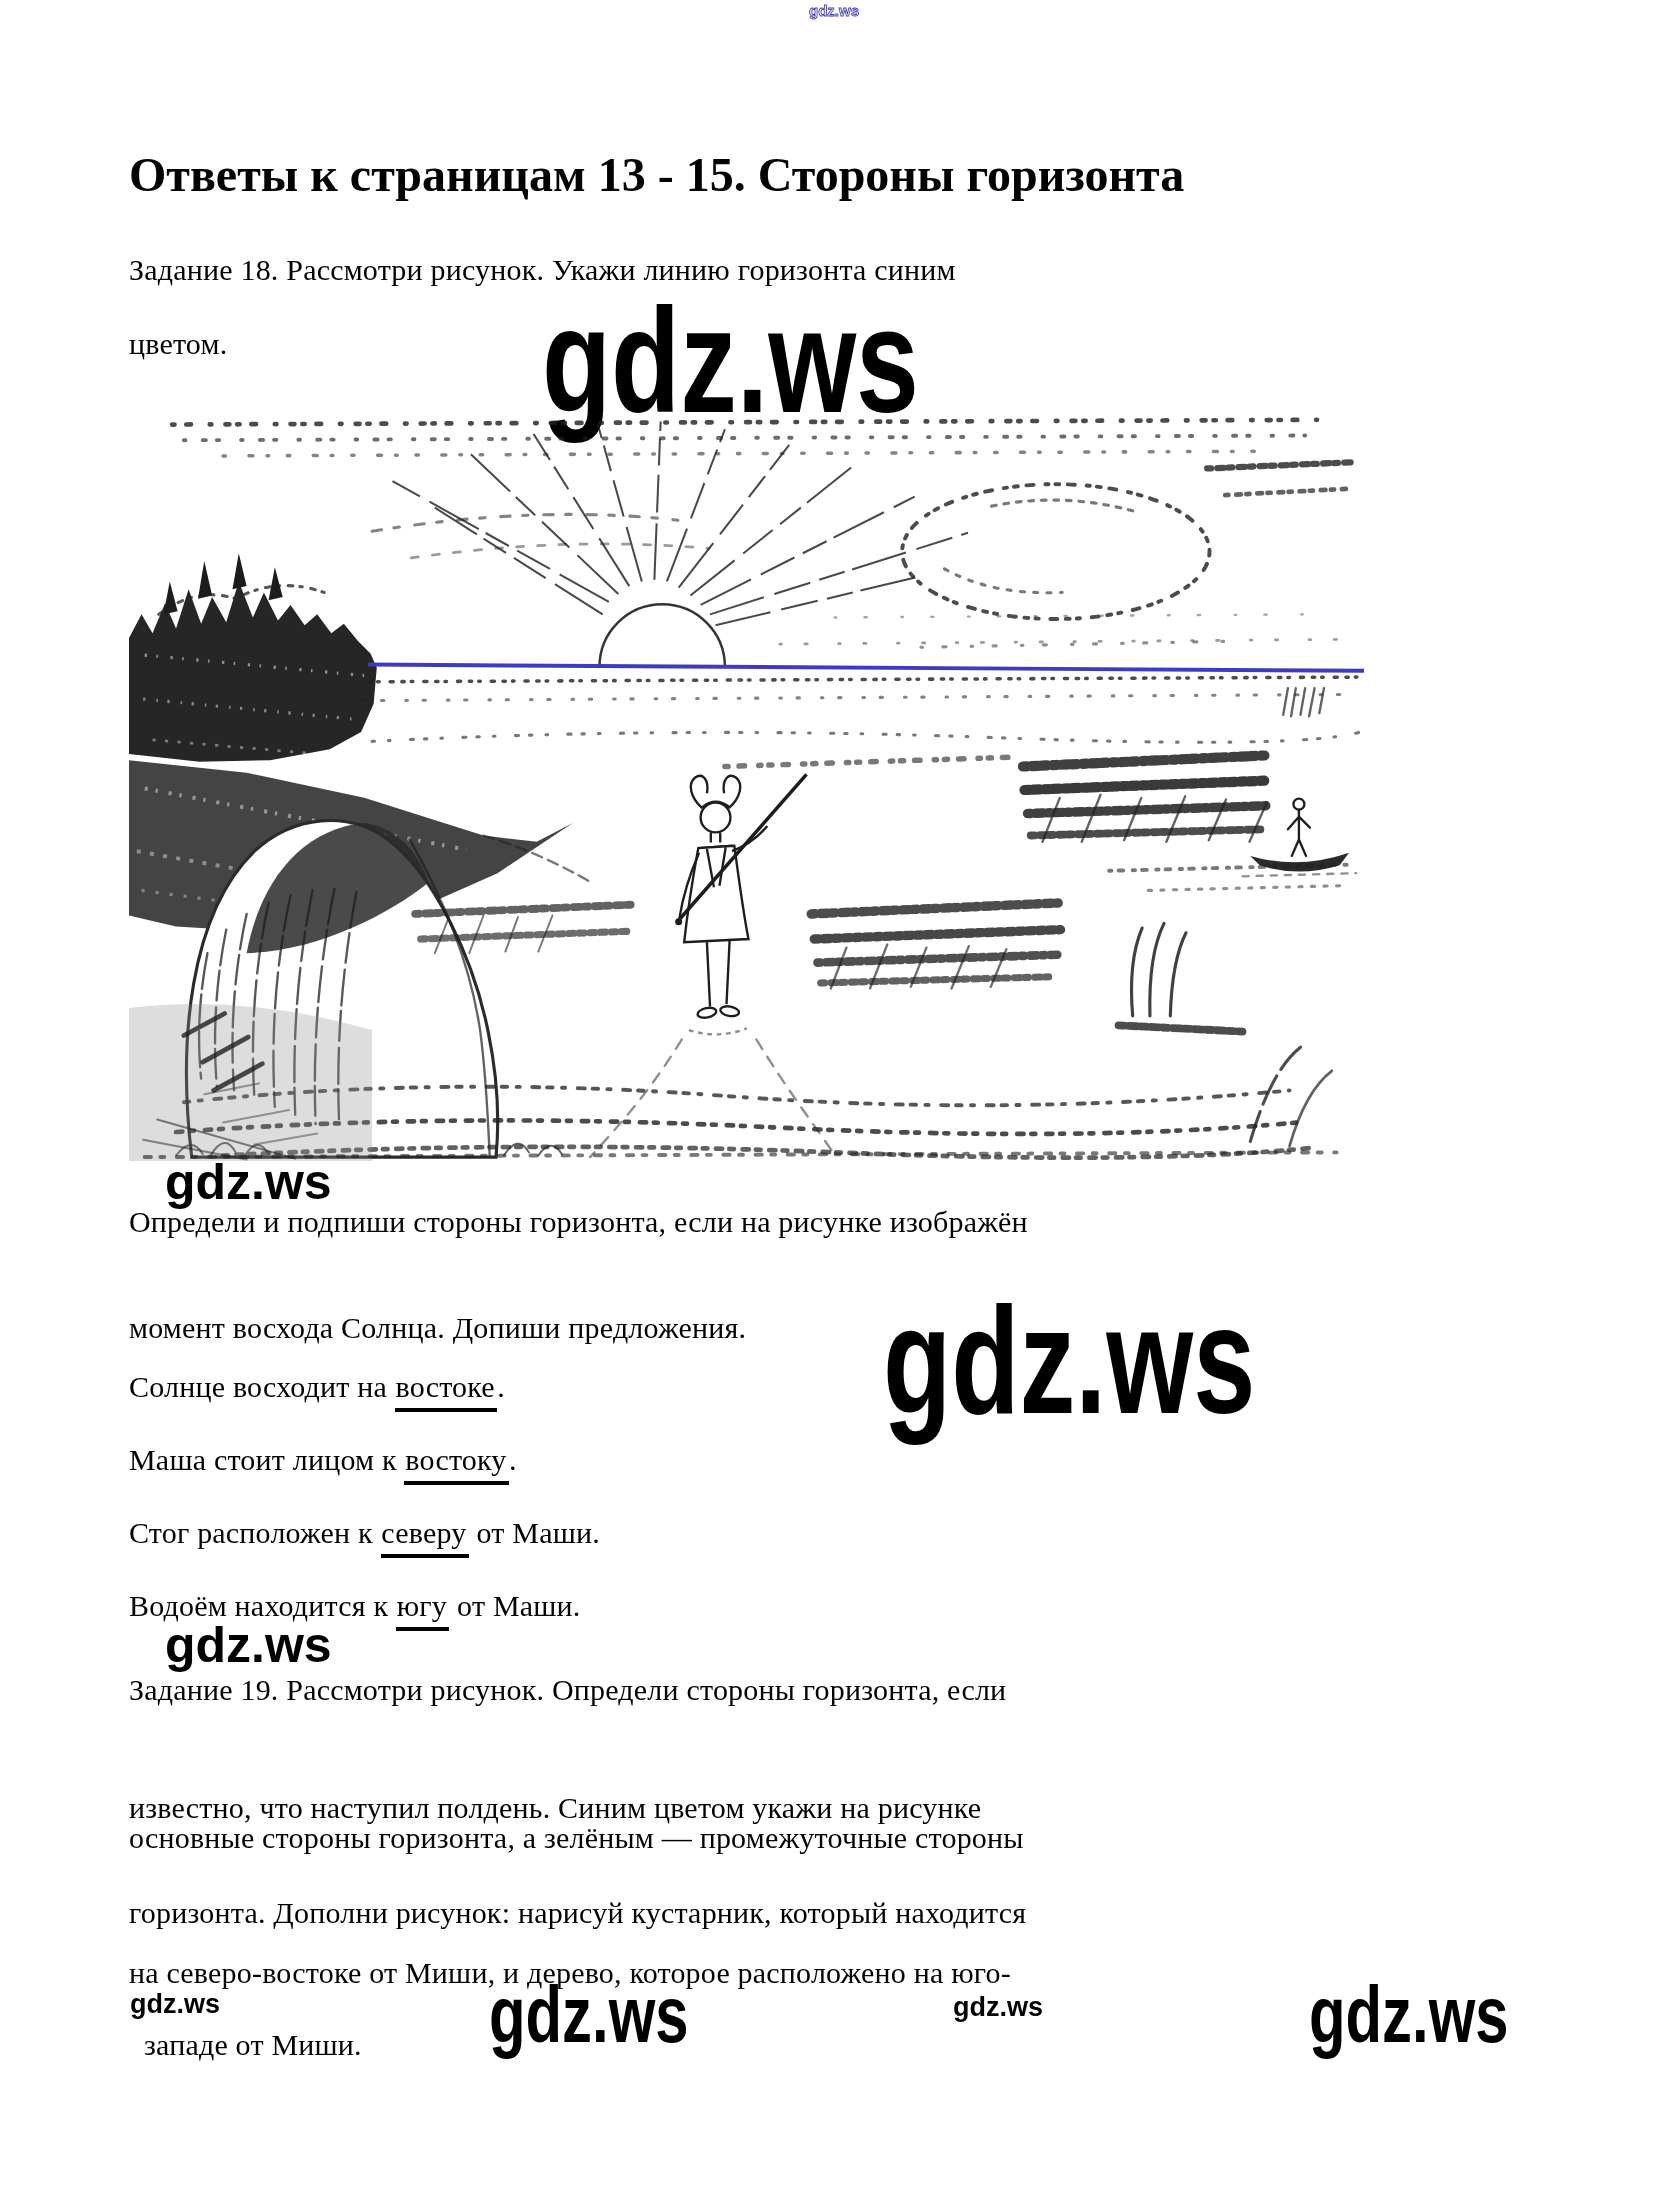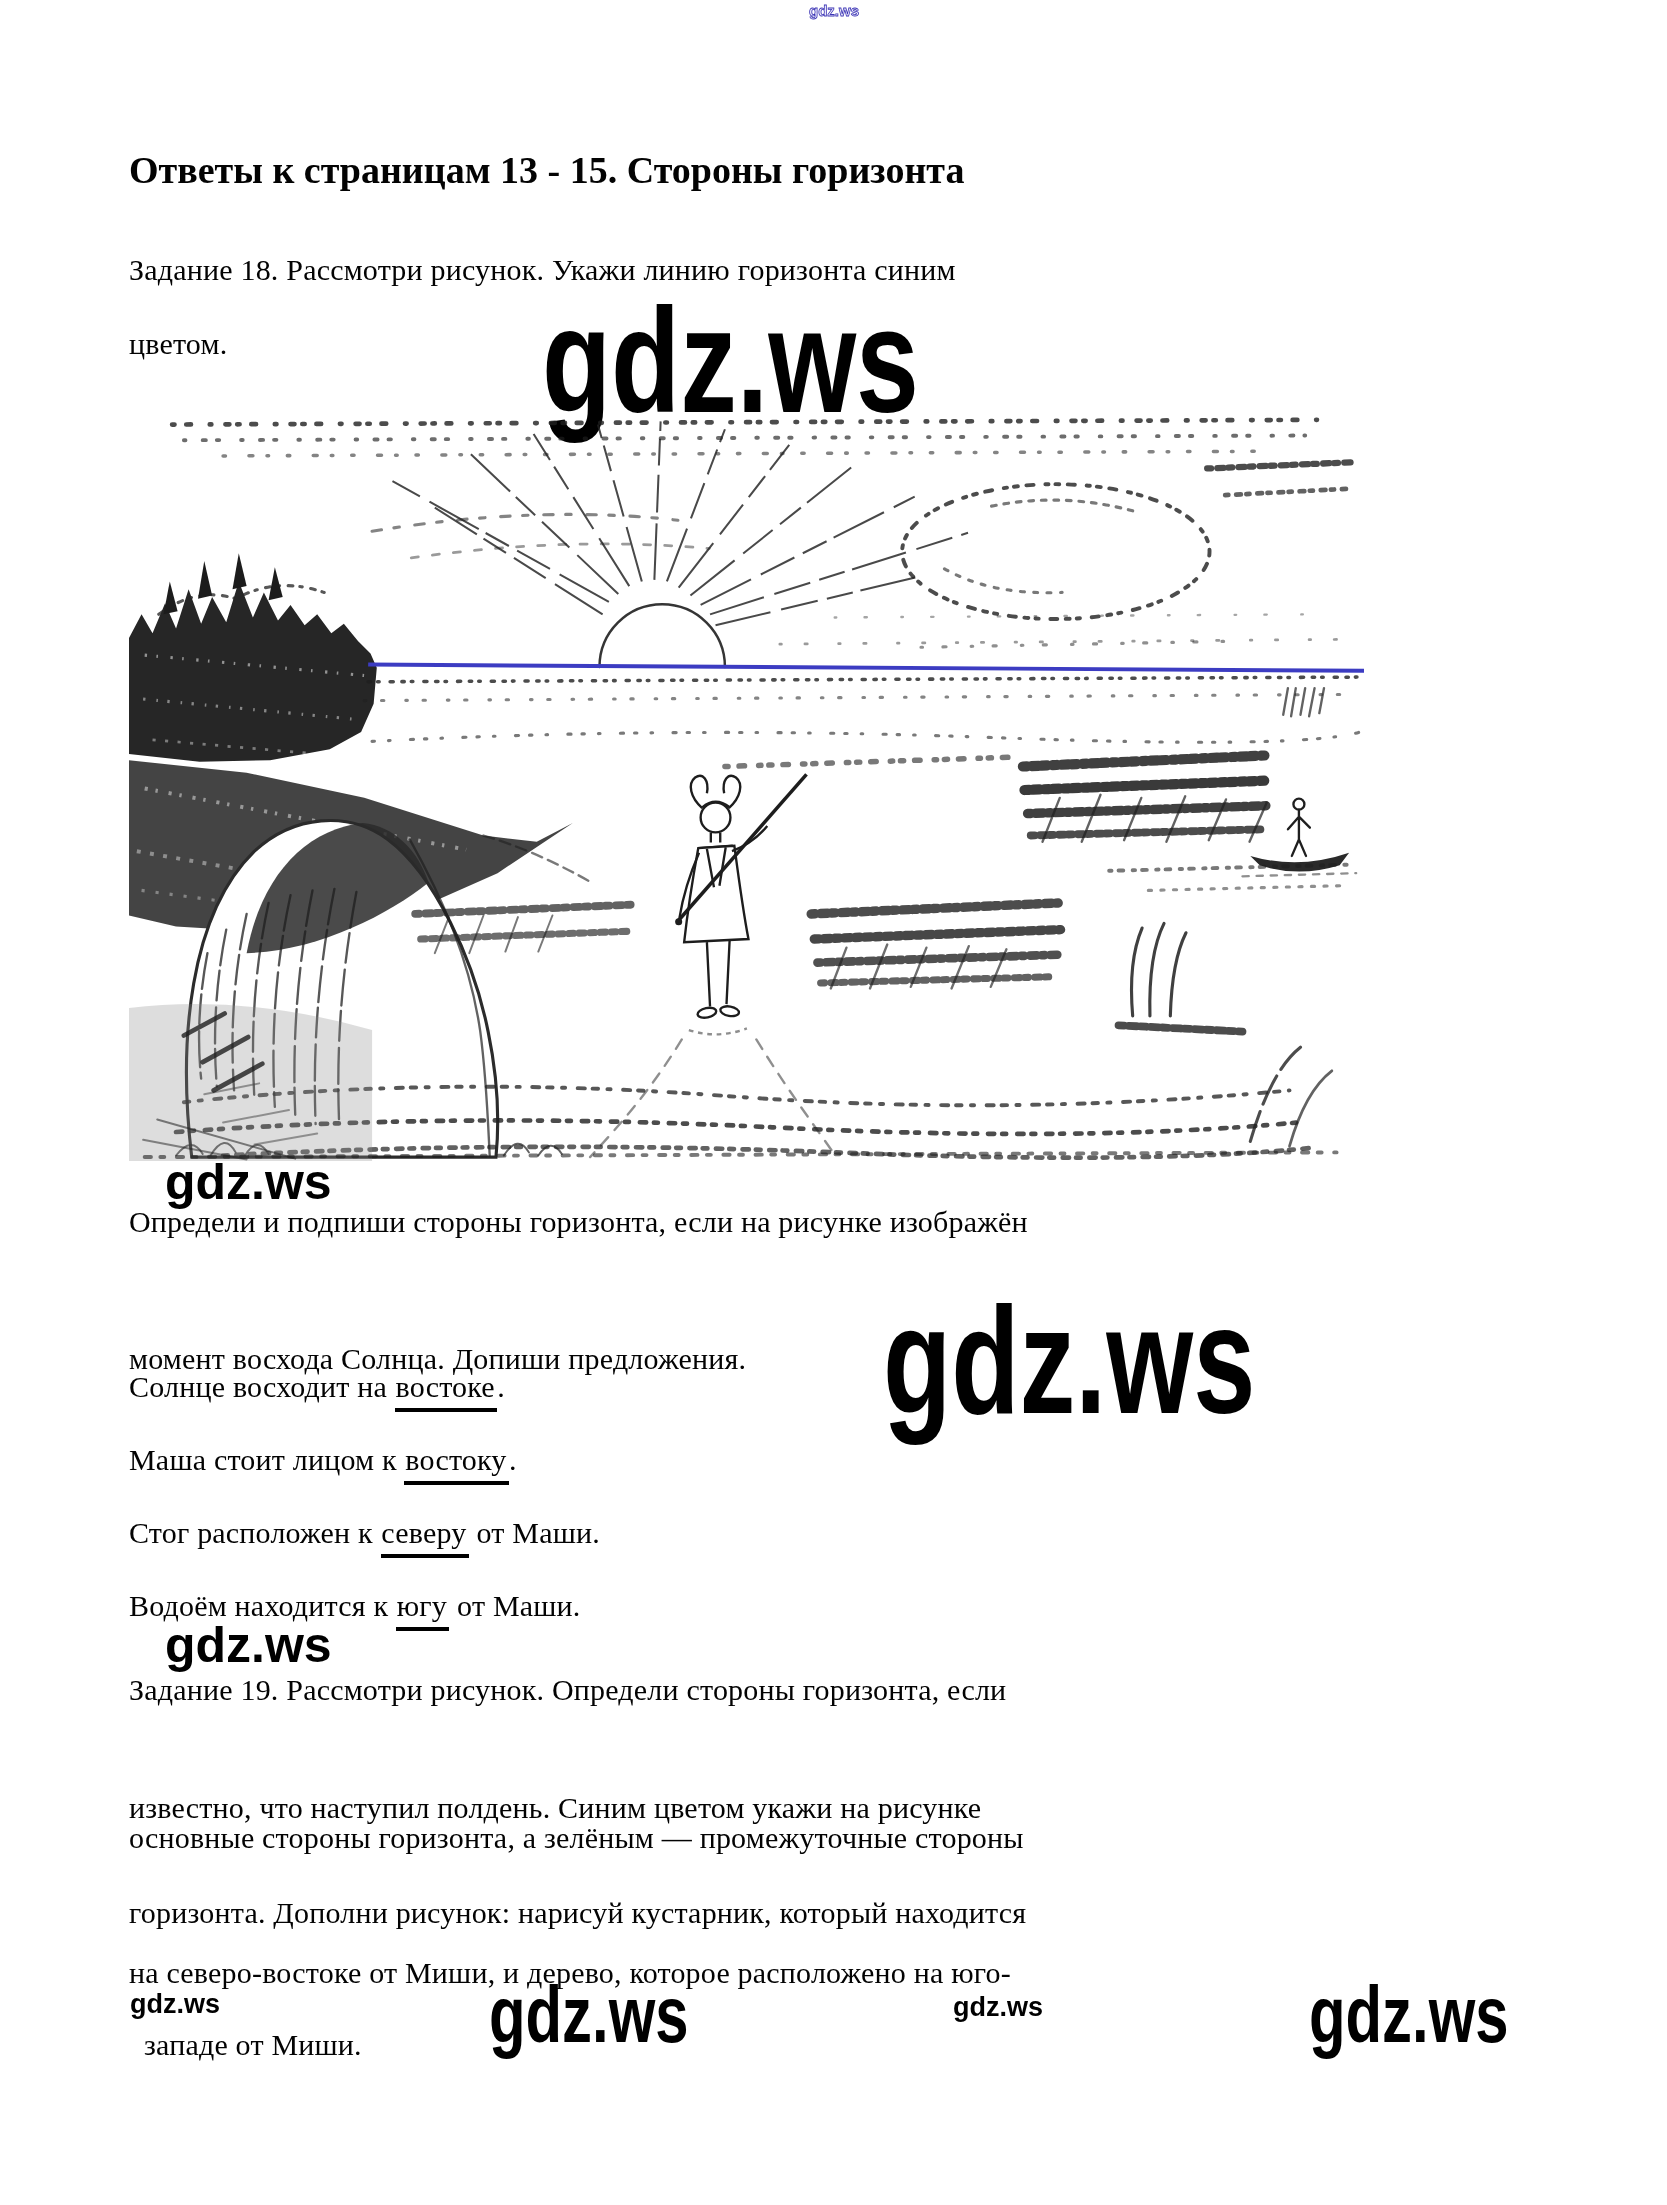--- a/index.html
+++ b/index.html
@@ -1,21 +1,21 @@
 <!DOCTYPE html>
 <html style="font-size:12.5px"><head>
 <meta charset="utf-8">
 <style>
   html,body{margin:0;padding:0;}
   body{
     width:1667px;height:2205px;position:relative;background:#ffffff;
     font-family:"Liberation Serif","DejaVu Serif",serif;color:#000;overflow:hidden;
   }
   .line{position:absolute;left:129px;white-space:nowrap;font-size:30px;line-height:1;color:#030303;letter-spacing:0.2px;}
-  .heading{font-weight:bold;font-size:38px;letter-spacing:0;}
+  .heading{font-weight:bold;font-size:48px;letter-spacing:0;}
   .blank{display:inline-block;border-bottom:4.7px solid #000;padding:0 2.4px 5.5px 0.8px;}
   .wm{position:absolute;font-family:"Liberation Sans","DejaVu Sans",sans-serif;font-weight:bold;color:#000;line-height:1;transform-origin:0 0;white-space:nowrap;}
   .wm-top{font-size:15px;color:#7a76d0;-webkit-text-fill-color:#eeeefc;-webkit-text-stroke:0.8px #3d35b5;}
   .wm-big1{left:542px;top:288px;font-size:145px;transform:scale(.78,1.02);}
   .wm-big2{left:883px;top:1283px;font-size:153px;transform:scale(.73,1);}
   .wm-small{font-size:50px;}
   .wm-tiny{font-size:27px;}
   .wm-med{font-size:63px;transform:scale(.95,1.25);}
   .illu{position:absolute;left:129px;top:412px;width:1235px;height:749px;}
   .sk{stroke:#1f1f1f;fill:none;stroke-linecap:round;}
@@ -162,21 +162,21 @@
     <path class="sk" d="M70,795 l52,-28 m-28,62 l58,-32 m-44,68 l62,-34" stroke-width="6" opacity=".8"></path>
     <path class="sk" d="M36,902 L212,952" stroke-width="2.5" opacity=".55"></path>
     <path class="sk" d="M18,928 L150,953" stroke-width="2.5" opacity=".5"></path>
     <path class="sk" d="M20,950 L1540,944" stroke-width="5" stroke-dasharray="8 12 5 16" opacity=".6"></path>
   </g>
 </svg>
 
 <div class="wm wm-small" style="left:165px;top:1157px;">gdz.ws</div>
 
 <div class="line" style="top:1207px;">Определи и подпиши стороны горизонта, если на рисунке изображён</div>
-<div class="line" style="top:1344px;">момент восхода Солнца. Допиши предложения.</div>
+<div class="line" style="top:1313px;">момент восхода Солнца. Допиши предложения.</div>
 
 <div class="wm wm-big2">gdz.ws</div>
 
 <div class="line" style="top:1372px;"><span>Солнце восходит на </span><span class="blank">востоке</span><span>.</span></div>
 <div class="line" style="top:1445px;"><span>Маша стоит лицом к </span><span class="blank">востоку</span><span>.</span></div>
 <div class="line" style="top:1518px;"><span>Стог расположен к </span><span class="blank">северу</span><span> от Маши.</span></div>
 <div class="line" style="top:1591px;"><span>Водоём находится к </span><span class="blank">югу</span><span> от Маши.</span></div>
 
 <div class="wm wm-small" style="left:165px;top:1620px;">gdz.ws</div>
 

